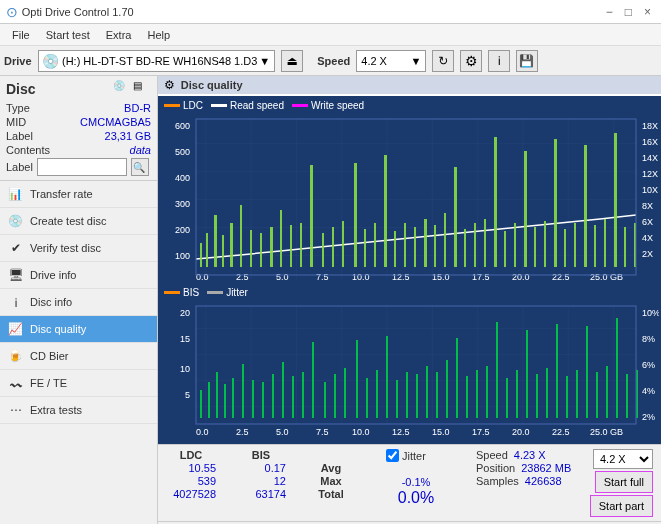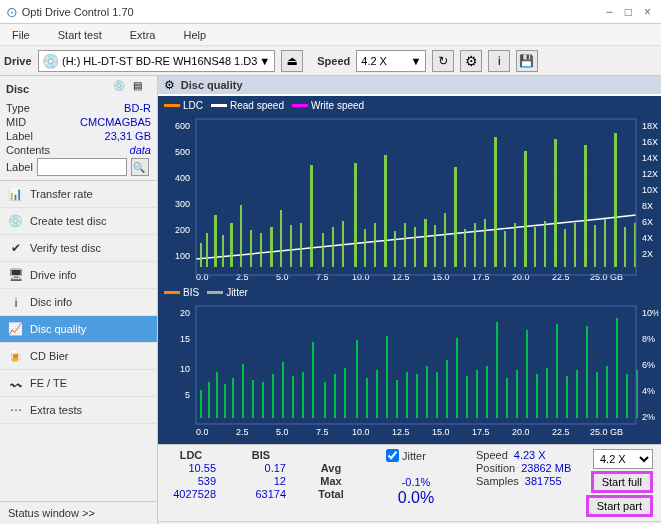--- a/index.html
+++ b/index.html
@@ -5,40 +5,40 @@
     * { box-sizing: border-box; margin: 0; padding: 0; }
     body { font-family: 'Segoe UI', Tahoma, sans-serif; font-size: 11px; background: #f0f0f0; width: 661px; height: 524px; overflow: hidden; }
     
     
     #titlebar { background: #fff; display: flex; align-items: center; justify-content: space-between; padding: 4px 6px; border-bottom: 1px solid #ccc; height: 24px; }
     #titlebar .title { font-size: 11px; color: #333; display: flex; align-items: center; gap: 4px; }
     #titlebar .controls { display: flex; gap: 4px; }
     #titlebar .controls span { cursor: pointer; font-size: 12px; color: #666; padding: 0 4px; }
     
     
-    #menubar { background: #f5f5f5; display: flex; align-items: center; gap: 12px; padding: 2px 4px; border-bottom: 1px solid #ddd; height: 22px; }
+    #menubar { background: #f5f5f5; display: flex; align-items: center; gap: 0; padding: 2px 4px; border-bottom: 1px solid #ddd; height: 22px; }
     #menubar span { padding: 2px 8px; cursor: pointer; font-size: 11px; color: #333; }
     
     
     #drivebar { background: #f0f0f0; display: flex; align-items: center; padding: 3px 4px; border-bottom: 1px solid #ccc; height: 30px; gap: 6px; }
     #drivebar .label { font-size: 11px; color: #333; font-weight: bold; }
     #drivebar .drive-select { display: flex; align-items: center; gap: 2px; background: white; border: 1px solid #999; padding: 1px 4px; height: 22px; font-size: 11px; min-width: 180px; }
     #drivebar .speed-label { font-size: 11px; color: #333; font-weight: bold; margin-left: 8px; }
     #drivebar .btn-icon { width: 22px; height: 22px; background: #e8e8e8; border: 1px solid #999; display: flex; align-items: center; justify-content: center; cursor: pointer; font-size: 12px; }
     
     
     #main { display: flex; height: calc(524px - 24px - 22px - 30px); }
     
     
     #sidebar { width: 160px; background: #f0f0f0; border-right: 1px solid #ccc; display: flex; flex-direction: column; }
     
     
     #disc-info { padding: 4px 6px; border-bottom: 1px solid #ccc; }
     #disc-info .disc-header { display: flex; align-items: center; justify-content: space-between; margin-bottom: 4px; }
-    #disc-info .disc-header .disc-label { font-size: 11px; font-weight: bold; color: #333; }
+    #disc-info .disc-header .disc-label { font-size: 14px; font-weight: bold; color: #333; }
     #disc-info .disc-header .icons { display: flex; gap: 2px; }
     #disc-info .info-row { display: flex; justify-content: space-between; margin-bottom: 2px; font-size: 11px; }
     #disc-info .info-row .key { color: #333; }
     #disc-info .info-row .val { color: #0000cc; padding-left: 16px; }
     #disc-info .info-row .val.data { color: #0000cc; font-style: italic; }
     #disc-info .label-row { display: flex; align-items: center; gap: 4px; margin-top: 2px; }
     #disc-info .label-row .key { color: #333; font-size: 11px; }
     #disc-info .label-input { width: 90px; height: 18px; border: 1px solid #999; font-size: 10px; padding: 0 2px; }
     #disc-info .label-btn { width: 18px; height: 18px; background: #e8e8e8; border: 1px solid #999; display: flex; align-items: center; justify-content: center; cursor: pointer; font-size: 10px; }
     
@@ -76,21 +76,21 @@
     .stat-group .sh { font-size: 11px; color: #333; font-weight: bold; text-align: center; }
     .stat-group .sv { font-size: 11px; color: #0000cc; text-align: right; }
     
     #jitter-group { display: flex; flex-direction: column; gap: 1px; min-width: 60px; }
     
     #speed-pos-group { display: flex; flex-direction: column; gap: 1px; font-size: 11px; }
     #speed-pos-group .row { display: flex; align-items: center; gap: 6px; }
     #speed-pos-group .lbl { color: #333; }
     #speed-pos-group .val { color: #0000cc; }
     
-    .start-btn { background: #e8e8e8; border: 3px solid #d946ef; padding: 2px 8px; cursor: pointer; font-size: 11px; white-space: nowrap; height: 22px; }
+    .start-btn { background: #e8e8e8; border: 1px solid #d946ef; padding: 2px 8px; cursor: pointer; font-size: 11px; white-space: nowrap; height: 22px; }
     
     #speed-dropdown { background: white; border: 1px solid #999; padding: 1px 2px; font-size: 11px; height: 20px; width: 60px; }
     
     
     #progress-bar-container { background: #f0f0f0; border-top: 1px solid #ccc; display: flex; align-items: center; gap: 6px; padding: 3px 6px; height: 24px; }
     
     .legend-item { display: inline-flex; align-items: center; gap: 3px; font-size: 10px; color: white; margin-right: 8px; }
     .legend-color { width: 16px; height: 3px; display: inline-block; }
     
     #chart-legends { display: flex; padding: 2px 4px; background: #1a3a6e; }
@@ -205,23 +205,20 @@
     </div>
     <div class="sidebar-item">
       <span class="item-icon">〰</span>
       <span>FE / TE</span>
     </div>
     <div class="sidebar-item">
       <span class="item-icon">⋯</span>
       <span>Extra tests</span>
     </div>
 
-    <div id="status-btn">
-      <span>Status window &gt;&gt;</span>
-    </div>
   </div>
 
   <div id="content">
 
     <div id="quality-header">
       <span class="gear-icon">⚙</span>
       <span class="panel-title">Disc quality</span>
     </div>
 
     <div id="charts-container">
@@ -468,21 +465,21 @@
             <div class="row">
               <span class="lbl">Speed</span>
               <span class="val">4.23 X</span>
             </div>
             <div class="row">
               <span class="lbl">Position</span>
               <span class="val">23862 MB</span>
             </div>
             <div class="row">
               <span class="lbl">Samples</span>
-              <span class="val">381755</span>
+              <span class="val">426638</span>
             </div>
           </div>
         </div>
         <div id="stats-right">
           <select id="speed-dropdown" style="background:white;border:1px solid #999;padding:1px 2px;font-size:11px;height:20px;width:60px;">
             <option>4.2 X</option>
           </select>
           <button class="start-btn">Start full</button>
           <button class="start-btn">Start part</button>
         </div>

